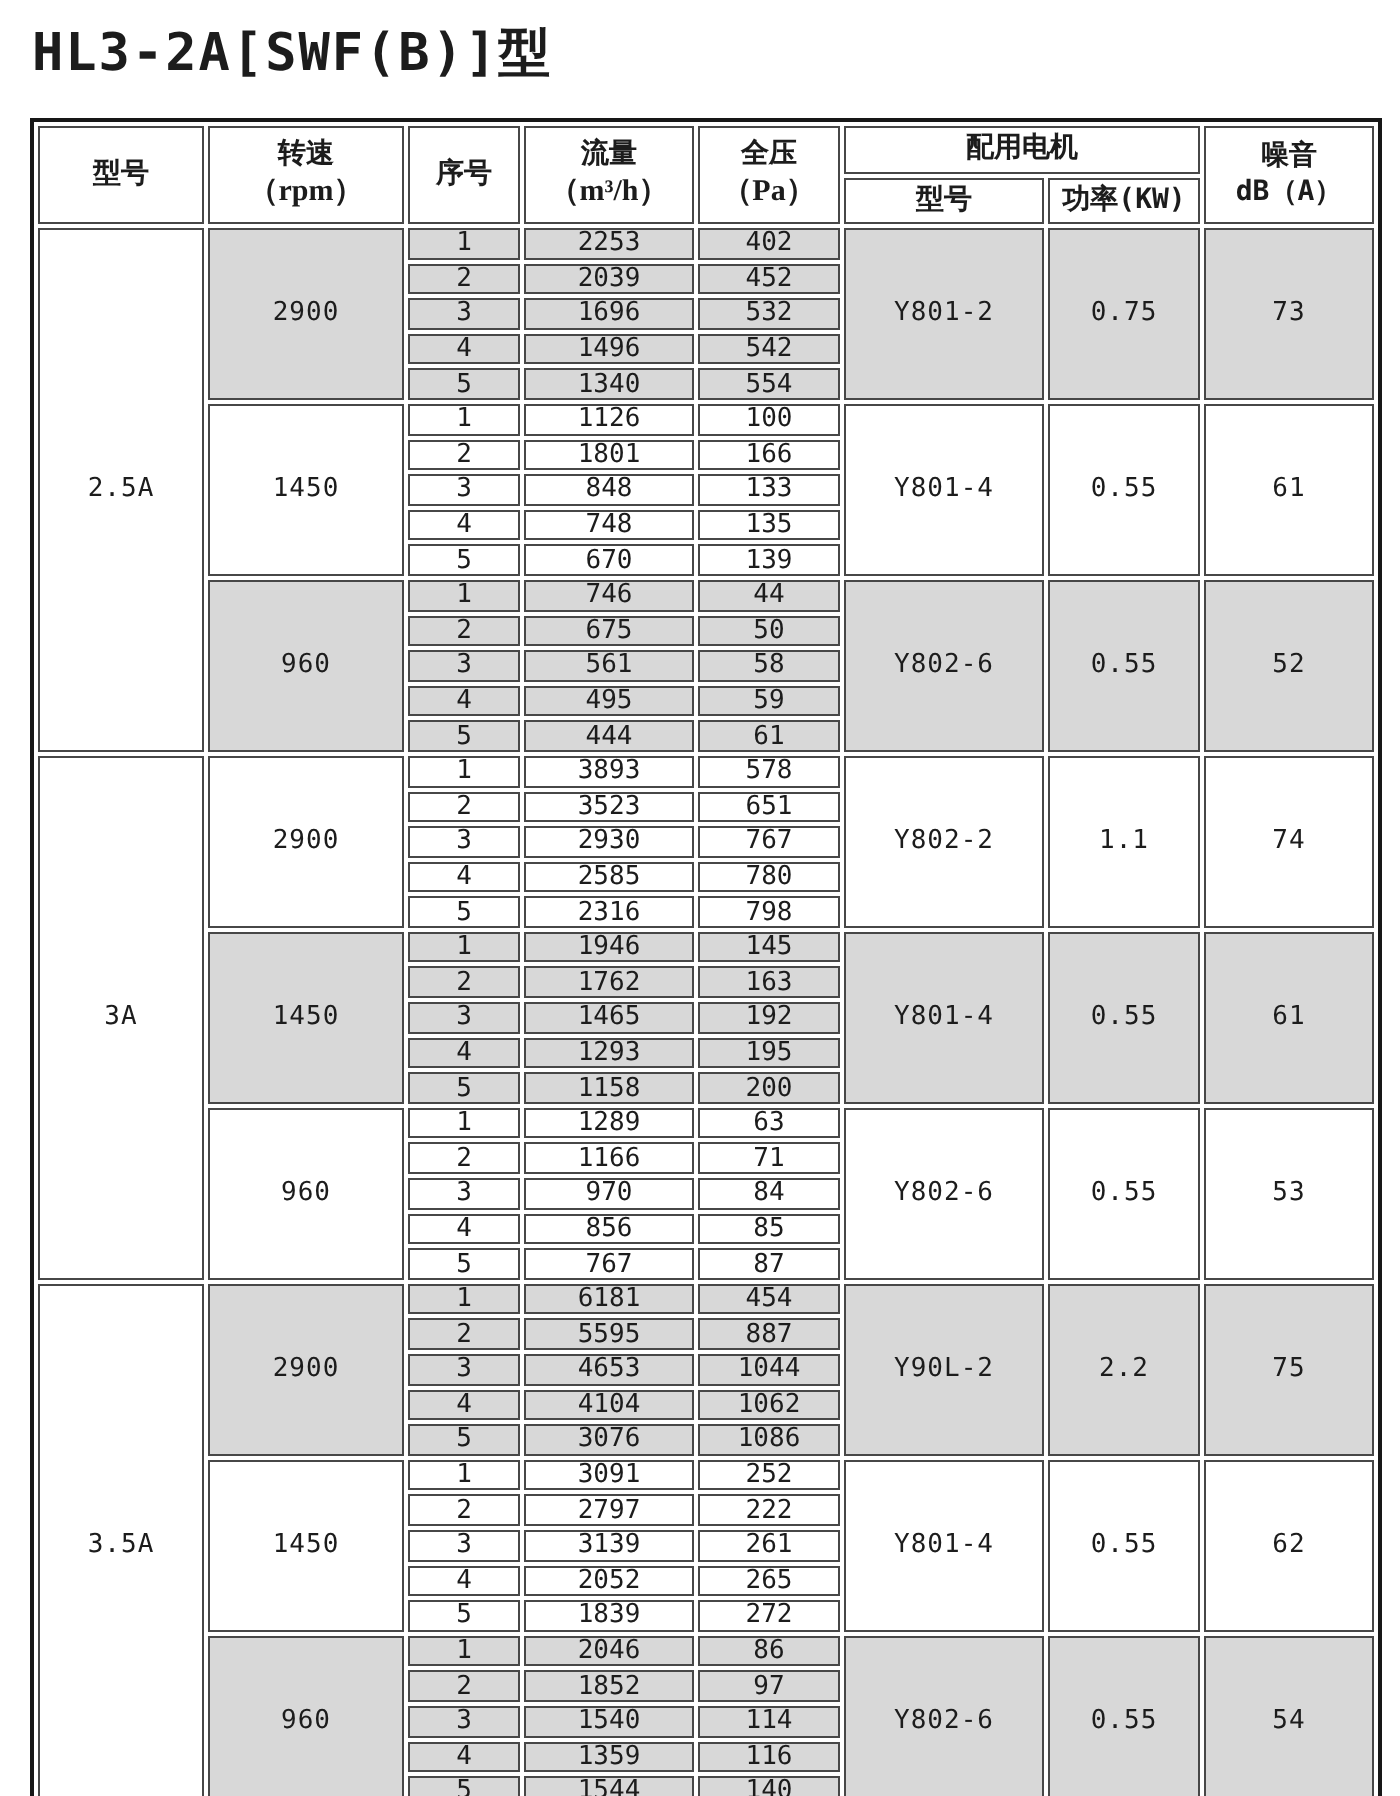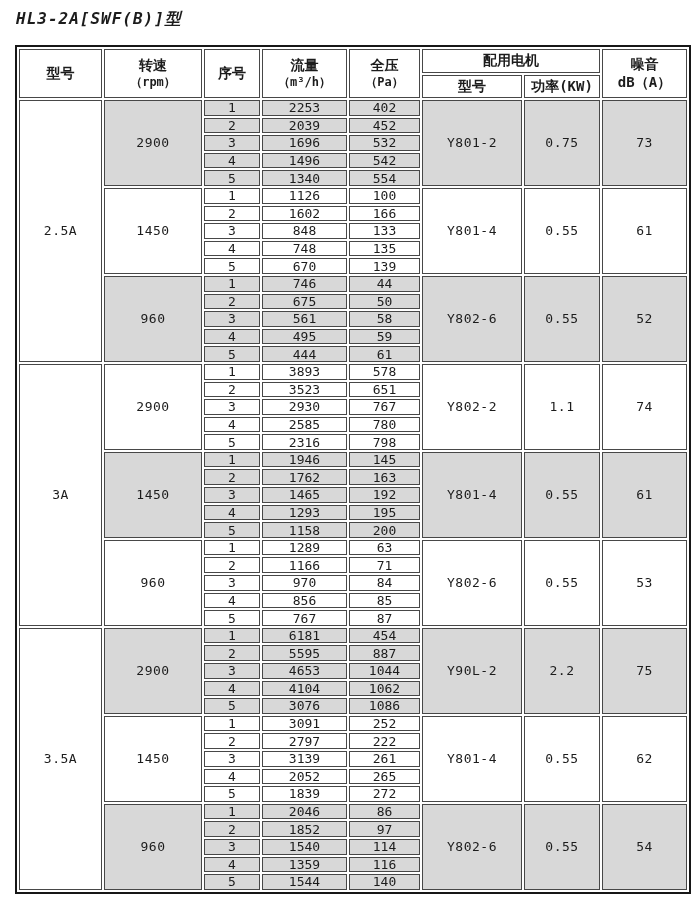--- a/index.html
+++ b/index.html
@@ -9,25 +9,24 @@
   }
   body {
     width: 700px;
     height: 898px;
     font-family: "DejaVu Sans Mono", "Liberation Mono", monospace;
     color: #1c1c1c;
     overflow: hidden;
   }
   .page-title {
     padding: 9px 0 0 16px;
-    font-size: 16px;
+    font-size: 26px;
     font-weight: bold;
     letter-spacing: 1px;
     white-space: nowrap;
-    font-style: italic;
   }
   table.spec {
     margin: 15px 0 0 15px;
     width: 670px;
     table-layout: fixed;
     border-collapse: separate;
     border-spacing: 2px;
     border: 2px solid #171717;
     background: #ffffff;
   }
@@ -40,22 +39,23 @@
     white-space: nowrap;
   }
   thead th {
     font-weight: bold;
     font-size: 14px;
     line-height: 1.25;
     padding: 2px 0;
     background: #ffffff;
   }
   thead .unit {
-    font-size: 12px;
+    font-size: 15px;
     font-weight: bold;
+    font-family: Liberation Serif, serif;
   }
   tbody td {
     font-size: 13px;
     height: 13.6px;
     line-height: 1;
     background: #ffffff;
   }
   td.span-cell {
     font-size: 13px;
     letter-spacing: 0.5px;
@@ -142,21 +142,21 @@
         <td rowspan="5" class="span-cell">1450</td>
         <td>1</td>
         <td>1126</td>
         <td>100</td>
         <td rowspan="5" class="span-cell">Y801-4</td>
         <td rowspan="5" class="span-cell">0.55</td>
         <td rowspan="5" class="span-cell">61</td>
       </tr>
       <tr>
         <td>2</td>
-        <td>1602</td>
+        <td>1801</td>
         <td>166</td>
       </tr>
       <tr>
         <td>3</td>
         <td>848</td>
         <td>133</td>
       </tr>
       <tr>
         <td>4</td>
         <td>748</td>

